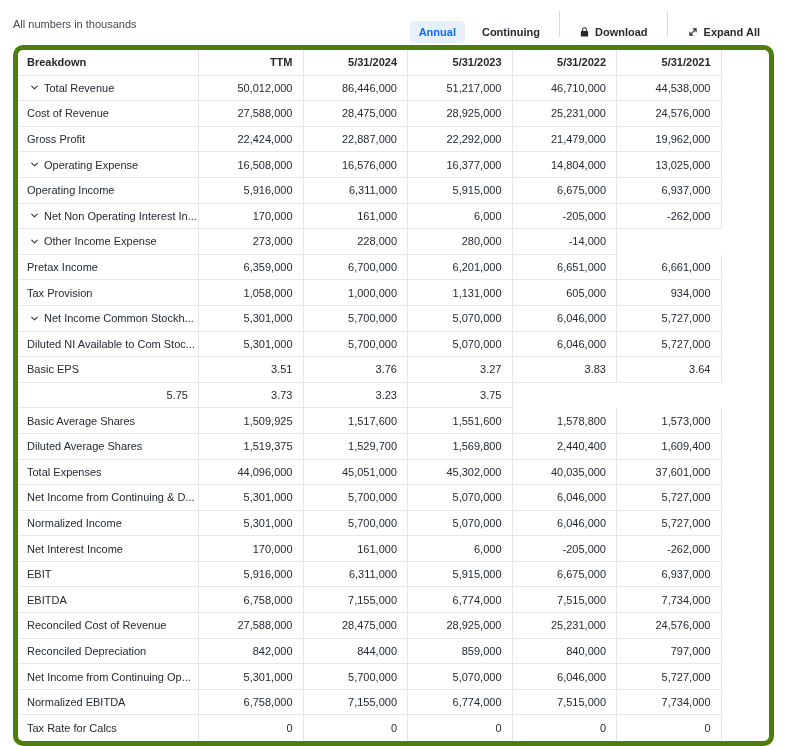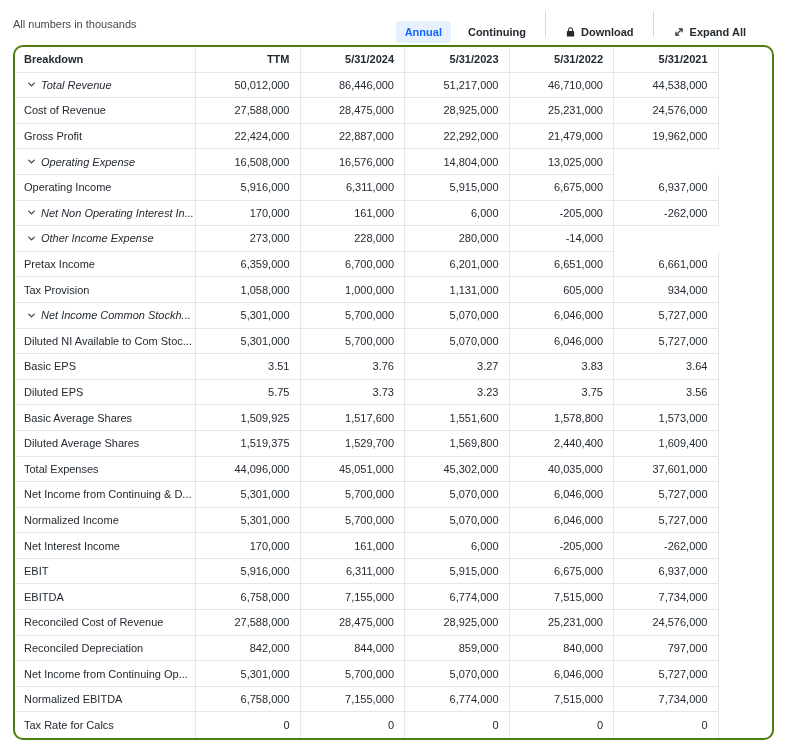--- a/index.html
+++ b/index.html
@@ -7,21 +7,21 @@
   body {
     font-family: "Liberation Sans", "DejaVu Sans", sans-serif;
     color: #232a31;
     font-size: 11px;
     overflow: hidden;
   }
 
   
   .toolbar {
     height: 42px;
-    padding: 6px 32px 0 13px;
+    padding: 6px 18px 0 13px;
     display: flex;
     align-items: center;
     justify-content: space-between;
   }
   .toolbar-note { color: #45494e; font-size: 11px; }
   .toolbar-controls { display: flex; align-items: center; }
   .tbtn {
     display: flex; align-items: flex-end; gap: 5px;
     font-size: 11px; font-weight: 700; color: #232a31;
     background: none; border: none; cursor: pointer;
@@ -30,40 +30,40 @@
     margin-top: 15px;
   }
   .tbtn.pill-active { color: #0f69ff; background: #e7f0fd; }
   .vdiv { width: 1px; height: 26px; background: #d6dade; margin: 0 10px; }
   .gap8 { width: 8px; }
   .icon { display: inline-flex; align-items: center; }
 
   
   .tbl-wrap {
     margin: 3px 13px 0 13px;
-    border: 2px solid #4d7c0f;
+    border: 5px solid #4d7c0f;
     border-radius: 10px;
     overflow: hidden;
     background: #fff;
   }
   .tr {
     display: grid;
     grid-template-columns: 181px 104.5px 104.5px 104.5px 104.5px 104.5px 1fr;
     height: 25.6px;
   }
   .cell {
     display: flex; align-items: center;
     border-right: 1px solid #e3e7ec;
     border-bottom: 1px solid #e3e7ec;
     overflow: hidden; white-space: nowrap;
   }
   .tr:last-child .cell { border-bottom: none; }
   .cell.spacer { border-right: none; border-bottom: none; }
   .cell.lbl { padding-left: 9px; }
-  .cell.lbl.indent { padding-left: 12px; font-style: italic; }
+  .cell.lbl.indent { padding-left: 12px; }
   .cell.val { justify-content: flex-end; padding-right: 10px; }
   .tr.head .cell { font-weight: 700; }
   .chev { display: inline-flex; align-items: center; margin-right: 5px; color: #3a4149; }
 </style>
 </head>
 <body>
 
 <div class="toolbar">
   <div class="toolbar-note">All numbers in thousands</div>
   <div class="toolbar-controls">
@@ -149,20 +149,21 @@
       <div class="cell lbl indent">
         <span class="chev">
           <svg width="9" height="9" viewBox="0 0 16 16" fill="none" stroke="currentColor" stroke-width="2.2" stroke-linecap="round" stroke-linejoin="round">
             <path d="M3 5.5 8 10.5 13 5.5"></path>
           </svg>
         </span>
         <span>Operating Expense</span>
       </div>
       <div class="cell val">16,508,000</div>
       <div class="cell val">16,576,000</div>
+      <div class="cell val">16,377,000</div>
       <div class="cell val">14,804,000</div>
       <div class="cell val">13,025,000</div>
       <div class="cell spacer"></div>
     </div>
     <div class="tr">
       <div class="cell lbl">
         <span>Operating Income</span>
       </div>
       <div class="cell val">5,916,000</div>
       <div class="cell val">6,311,000</div>
@@ -256,28 +257,24 @@
         <span>Basic EPS</span>
       </div>
       <div class="cell val">3.51</div>
       <div class="cell val">3.76</div>
       <div class="cell val">3.27</div>
       <div class="cell val">3.83</div>
       <div class="cell val">3.64</div>
       <div class="cell spacer"></div>
     </div>
     <div class="tr">
-      <div class="cell lbl">
-        <span>Diluted EPS</span>
-      </div>
       <div class="cell val">5.75</div>
       <div class="cell val">3.73</div>
       <div class="cell val">3.23</div>
       <div class="cell val">3.75</div>
-      <div class="cell val">3.56</div>
       <div class="cell spacer"></div>
     </div>
     <div class="tr">
       <div class="cell lbl">
         <span>Basic Average Shares</span>
       </div>
       <div class="cell val">1,509,925</div>
       <div class="cell val">1,517,600</div>
       <div class="cell val">1,551,600</div>
       <div class="cell val">1,578,800</div>

